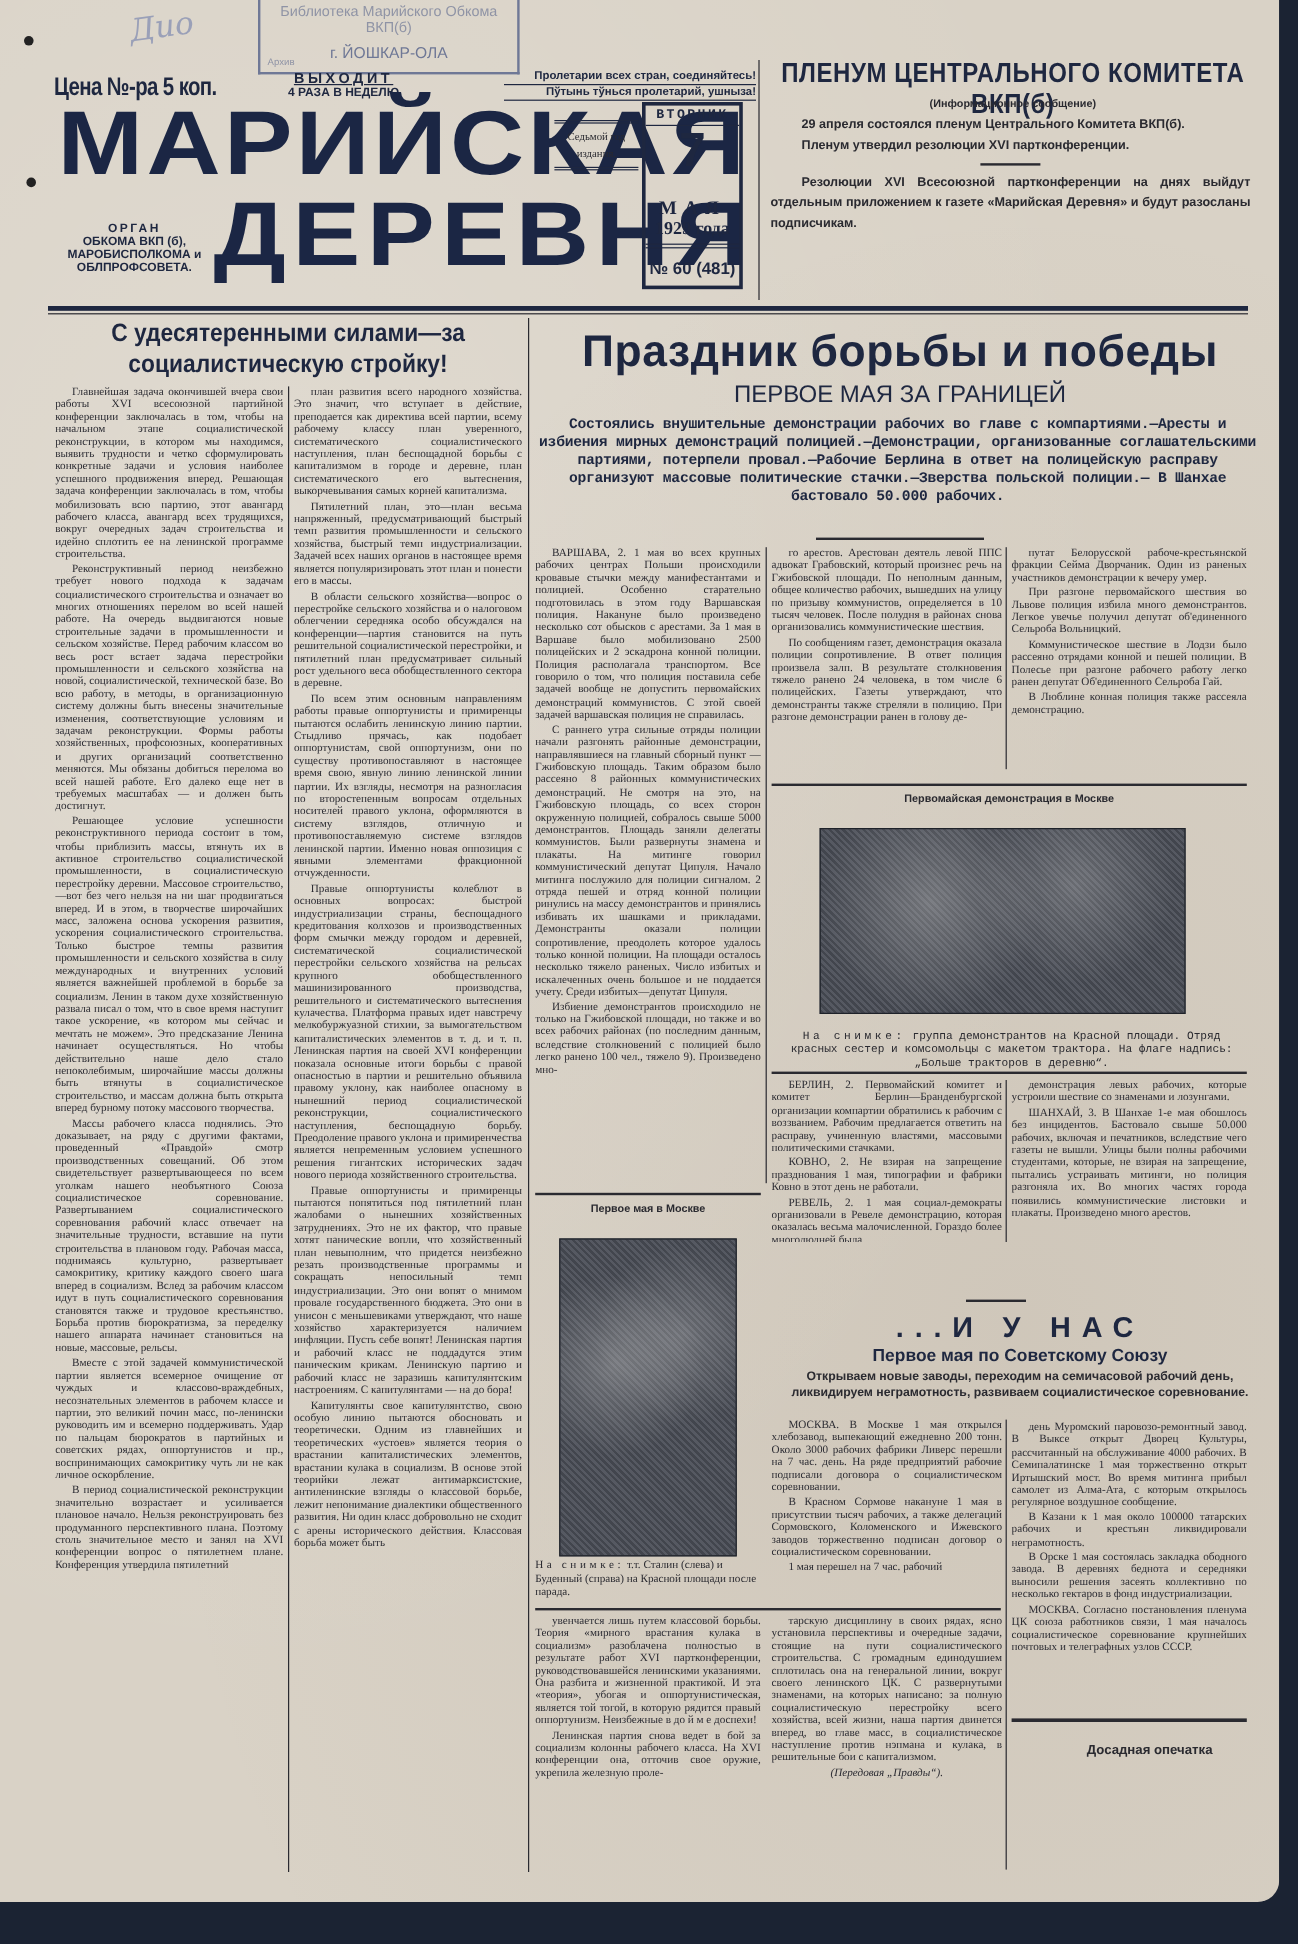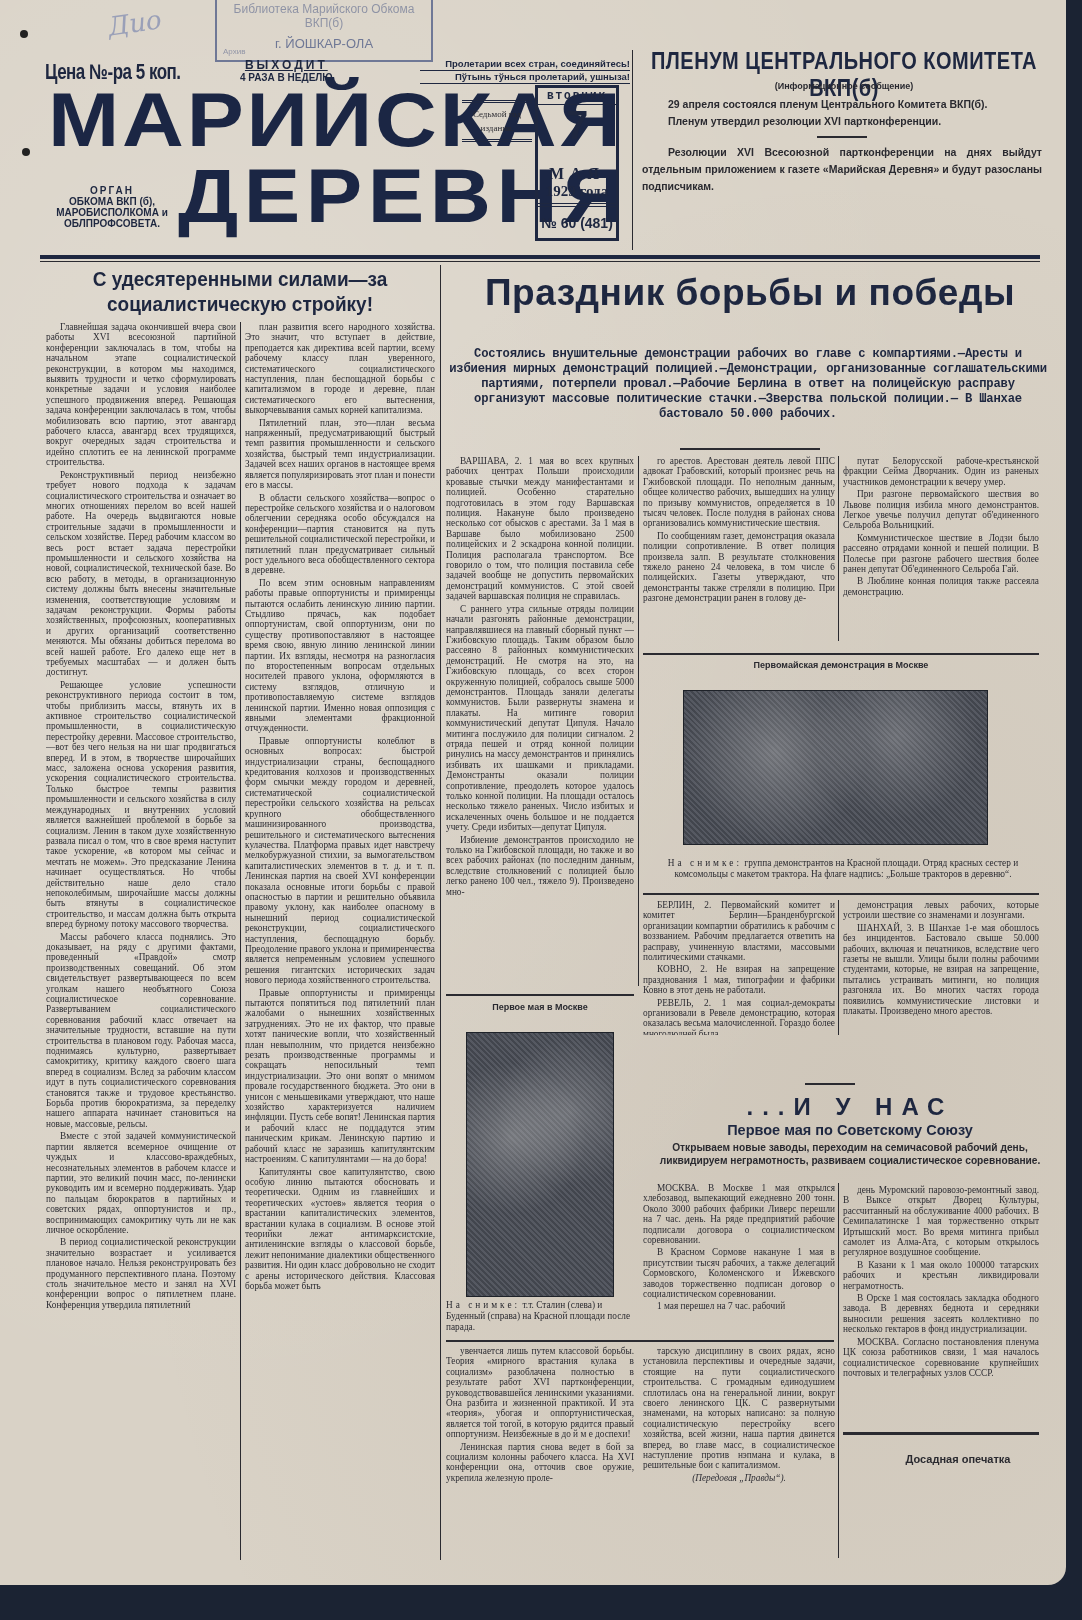--- a/index.html
+++ b/index.html
@@ -156,45 +156,46 @@
     <p>Пятилетний план, это—план весьма напряженный, предусматривающий быстрый темп развития промышленности и сельского хозяйства, быстрый темп индустриализации. Задачей всех наших органов в настоящее время является популяризировать этот план и понести его в массы.</p>
     <p>В области сельского хозяйства—вопрос о перестройке сельского хозяйства и о налоговом облегчении середняка особо обсуждался на конференции—партия становится на путь решительной социалистической перестройки, и пятилетний план предусматривает сильный рост удельного веса обобществленного сектора в деревне.</p>
     <p>По всем этим основным направлениям работы правые оппортунисты и примиренцы пытаются ослабить ленинскую линию партии. Стыдливо прячась, как подобает оппортунистам, свой оппортунизм, они по существу противопоставляют в настоящее время свою, явную линию ленинской линии партии. Их взгляды, несмотря на разногласия по второстепенным вопросам отдельных носителей правого уклона, оформляются в систему взглядов, отличную и противопоставляемую системе взглядов ленинской партии. Именно новая оппозиция с явными элементами фракционной отчужденности.</p>
     <p>Правые оппортунисты колеблют в основных вопросах: быстрой индустриализации страны, беспощадного кредитования колхозов и производственных форм смычки между городом и деревней, систематической социалистической перестройки сельского хозяйства на рельсах крупного обобществленного машинизированного производства, решительного и систематического вытеснения кулачества. Платформа правых идет навстречу мелкобуржуазной стихии, за вымогательством капиталистических элементов в т. д. и т. п. Ленинская партия на своей XVI конференции показала основные итоги борьбы с правой опасностью в партии и решительно объявила правому уклону, как наиболее опасному в нынешний период социалистической реконструкции, социалистического наступления, беспощадную борьбу. Преодоление правого уклона и примиренчества является непременным условием успешного решения гигантских исторических задач нового периода хозяйственного строительства.</p>
     <p>Правые оппортунисты и примиренцы пытаются попятиться под пятилетний план жалобами о нынешних хозяйственных затруднениях. Это не их фактор, что правые хотят панические вопли, что хозяйственный план невыполним, что придется неизбежно резать производственные программы и сокращать непосильный темп индустриализации. Это они вопят о мнимом провале государственного бюджета. Это они в унисон с меньшевиками утверждают, что наше хозяйство характеризуется наличием инфляции. Пусть себе вопят! Ленинская партия и рабочий класс не поддадутся этим паническим крикам. Ленинскую партию и рабочий класс не заразишь капитулянтским настроениям. С капитулянтами — на до бора!</p>
     <p>Капитулянты свое капитулянтство, свою особую линию пытаются обосновать и теоретически. Одним из главнейших и теоретических «устоев» является теория о врастании капиталистических элементов, врастании кулака в социализм. В основе этой теорийки лежат антимарксистские, антиленинские взгляды о классовой борьбе, лежит непонимание диалектики общественного развития. Ни один класс добровольно не сходит с арены исторического действия. Классовая борьба может быть</p>
   </div>
   <div class="vline" style="left:440px;top:265px;height:1295px;"></div>
 
   <div class="abs main-title">Праздник борьбы и победы</div>
+  <div class="abs main-sub">ПЕРВОЕ МАЯ ЗА ГРАНИЦЕЙ</div>
   <div class="abs main-lead">Состоялись внушительные демонстрации рабочих во главе с компартиями.—Аресты и избиения мирных демонстраций полицией.—Демонстрации, организованные соглашательскими партиями, потерпели провал.—Рабочие Берлина в ответ на полицейскую расправу организуют массовые политические стачки.—Зверства польской полиции.— В Шанхае бастовало 50.000 рабочих.</div>
   <div class="hline" style="left:680px;top:448px;width:140px;height:2px;"></div>
 
   <div class="col" style="left:446px;top:456px;width:188px;height:520px;">
     <p>ВАРШАВА, 2. 1 мая во всех крупных рабочих центрах Польши происходили кровавые стычки между манифестантами и полицией. Особенно старательно подготовилась в этом году Варшавская полиция. Накануне было произведено несколько сот обысков с арестами. За 1 мая в Варшаве было мобилизовано 2500 полицейских и 2 эскадрона конной полиции. Полиция располагала транспортом. Все говорило о том, что полиция поставила себе задачей вообще не допустить первомайских демонстраций коммунистов. С этой своей задачей варшавская полиция не справилась.</p>
     <p>С раннего утра сильные отряды полиции начали разгонять районные демонстрации, направлявшиеся на главный сборный пункт — Гжибовскую площадь. Таким образом было рассеяно 8 районных коммунистических демонстраций. Не смотря на это, на Гжибовскую площадь, со всех сторон окруженную полицией, собралось свыше 5000 демонстрантов. Площадь заняли делегаты коммунистов. Были развернуты знамена и плакаты. На митинге говорил коммунистический депутат Ципуля. Начало митинга послужило для полиции сигналом. 2 отряда пешей и отряд конной полиции ринулись на массу демонстрантов и принялись избивать их шашками и прикладами. Демонстранты оказали полиции сопротивление, преодолеть которое удалось только конной полиции. На площади осталось несколько тяжело раненых. Число избитых и искалеченных очень большое и не поддается учету. Среди избитых—депутат Ципуля.</p>
     <p>Избиение демонстрантов происходило не только на Гжибовской площади, но также и во всех рабочих районах (по последним данным, вследствие столкновений с полицией было легко ранено 100 чел., тяжело 9). Произведено мно-</p>
   </div>
   <div class="vline" style="left:638px;top:456px;height:530px;"></div>
   <div class="col" style="left:643px;top:456px;width:192px;height:185px;">
     <p>го арестов. Арестован деятель левой ППС адвокат Грабовский, который произнес речь на Гжибовской площади. По неполным данным, общее количество рабочих, вышедших на улицу по призыву коммунистов, определяется в 10 тысяч человек. После полудня в районах снова организовались коммунистические шествия.</p>
     <p>По сообщениям газет, демонстрация оказала полиции сопротивление. В ответ полиция произвела залп. В результате столкновения тяжело ранено 24 человека, в том числе 6 полицейских. Газеты утверждают, что демонстранты также стреляли в полицию. При разгоне демонстрации ранен в голову де-</p>
   </div>
   <div class="vline" style="left:838px;top:456px;height:185px;"></div>
   <div class="col" style="left:843px;top:456px;width:196px;height:185px;">
     <p>путат Белорусской рабоче-крестьянской фракции Сейма Дворчаник. Один из раненых участников демонстрации к вечеру умер.</p>
     <p>При разгоне первомайского шествия во Львове полиция избила много демонстрантов. Легкое увечье получил депутат об'единенного Сельроба Вольницкий.</p>
-    <p>Коммунистическое шествие в Лодзи было рассеяно отрядами конной и пешей полиции. В Полесье при разгоне рабочего шествия более ранен депутат Об'единенного Сельроба Гай.</p>
+    <p>Коммунистическое шествие в Лодзи было рассеяно отрядами конной и пешей полиции. В Полесье при разгоне рабочего работу легко ранен депутат Об'единенного Сельроба Гай.</p>
     <p>В Люблине конная полиция также рассеяла демонстрацию.</p>
   </div>
   <div class="hline" style="left:643px;top:653px;width:396px;height:2px;"></div>
 
   <div class="abs photo-caption-title" style="left:643px;top:660px;width:396px;">Первомайская демонстрация в Москве</div>
   <div class="abs photo" style="left:683px;top:690px;width:305px;height:155px;"></div>
-  <div class="abs caption" style="left:648px;top:858px;width:390px;">
+  <div class="abs caption" style="left:648px;top:858px;width:390px;font-family:Liberation Mono, monospace;">
     <span class="spaced">На снимке:</span>
     <span>группа демонстрантов на Красной площади. Отряд красных сестер и комсомольцы с макетом трактора. На флаге надпись: „Больше тракторов в деревню“.</span>
   </div>
   <div class="hline" style="left:643px;top:893px;width:396px;height:2px;"></div>
 
   <div class="col" style="left:643px;top:900px;width:192px;height:135px;">
     <p>БЕРЛИН, 2. Первомайский комитет и комитет Берлин—Бранденбургской организации компартии обратились к рабочим с воззванием. Рабочим предлагается ответить на расправу, учиненную властями, массовыми политическими стачками.</p>
     <p>КОВНО, 2. Не взирая на запрещение празднования 1 мая, типографии и фабрики Ковно в этот день не работали.</p>
     <p>РЕВЕЛЬ, 2. 1 мая социал-демократы организовали в Ревеле демонстрацию, которая оказалась весьма малочисленной. Гораздо более многолюдней была</p>
   </div>

